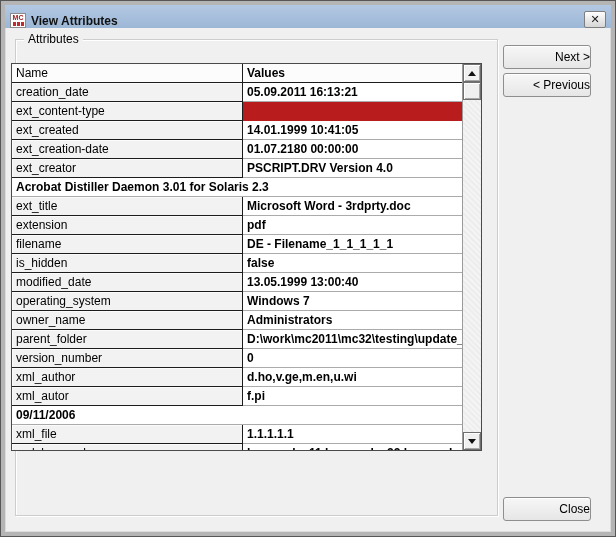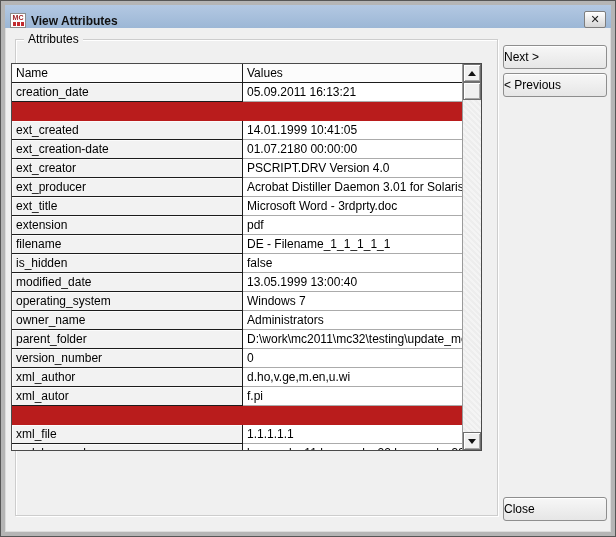--- a/index.html
+++ b/index.html
@@ -56,21 +56,21 @@
   .grid-row { display:flex; height:19px; }
   .cell-name {
     width:231px; flex:0 0 231px; background:#f2f2f2;
     border-right:1px solid #1c1c1c; border-bottom:1px solid #1c1c1c;
     box-shadow: inset 1px 1px 0 #fbfbfb;
     padding:0 4px; line-height:18px; white-space:nowrap; overflow:hidden;
   }
   .cell-value {
     flex:1 1 auto; background:#fff;
     border-bottom:1px solid #ababab;
-    padding:0 4px; line-height:18px; white-space:nowrap; overflow:hidden;
+    padding:0 4px; line-height:18px; white-space:nowrap; overflow:hidden;font-weight:bold;
   }
   .grid-header .cell-name,
   .grid-header .cell-value {
     background:#fcfcfc; border-bottom:1px solid #1c1c1c;
   }
   .cell-value.focused { outline:1px dotted #000; outline-offset:-2px; }
 
   
   .scrollbar {
     position:absolute; top:0; right:0; width:19px; height:100%;
@@ -82,25 +82,25 @@
     border:1px solid #6f6f6f;
     box-shadow: inset 1px 1px 0 #ffffff, inset -1px -1px 0 #a6a6a6;
     display:flex; align-items:center; justify-content:center;
   }
   .sb-track { flex:1 1 auto; background:repeating-linear-gradient(45deg,#f4f4f4 0 2px,#ededed 2px 4px); }
   .tri-up { width:0; height:0; border-left:4px solid transparent; border-right:4px solid transparent; border-bottom:5px solid #111; }
   .tri-down { width:0; height:0; border-left:4px solid transparent; border-right:4px solid transparent; border-top:5px solid #111; }
 
   
   .push-btn {
-    position:absolute; width:104px; height:24px;
+    position:absolute; width:88px; height:24px;
     border:1px solid #8e8e8e; border-radius:3px;
     background:linear-gradient(#f7f7f7,#e6e6e6);
     box-shadow: inset 0 1px 0 #ffffff;
-    font-size:12px; color:#000; text-align:left; line-height:22px; cursor:default;
+    font-size:12px; color:#000; text-align:right; line-height:22px; cursor:default;
   }
   .btn-next { left:502px; top:44px; }
   .btn-prev { left:502px; top:72px; }
   .btn-close { left:502px; top:496px; }
 </style>
 </head>
 <body>
 
 <div class="window">
 
@@ -128,35 +128,35 @@
       <div class="grid-row grid-header">
         <div class="cell-name">Name</div>
         <div class="cell-value">Values</div>
       </div>
       <div id="rows-host">
           <div class="grid-row">
     <div class="cell-name">creation_date</div>
     <div class="cell-value">05.09.2011 16:13:21</div>
   </div>
           <div class="grid-row">
+    <div class="cell-name">ext_content-type</div>
   </div>
           <div class="grid-row">
     <div class="cell-name">ext_created</div>
     <div class="cell-value">14.01.1999 10:41:05</div>
   </div>
           <div class="grid-row">
     <div class="cell-name">ext_creation-date</div>
     <div class="cell-value">01.07.2180 00:00:00</div>
   </div>
           <div class="grid-row">
     <div class="cell-name">ext_creator</div>
     <div class="cell-value">PSCRIPT.DRV Version 4.0</div>
   </div>
           <div class="grid-row">
-    <div class="cell-name">ext_producer</div>
     <div class="cell-value">Acrobat Distiller Daemon 3.01 for Solaris 2.3</div>
   </div>
           <div class="grid-row">
     <div class="cell-name">ext_title</div>
     <div class="cell-value">Microsoft Word - 3rdprty.doc</div>
   </div>
           <div class="grid-row">
     <div class="cell-name">extension</div>
     <div class="cell-value">pdf</div>
   </div>
@@ -190,20 +190,21 @@
   </div>
           <div class="grid-row">
     <div class="cell-name">xml_author</div>
     <div class="cell-value">d.ho,v.ge,m.en,u.wi</div>
   </div>
           <div class="grid-row">
     <div class="cell-name">xml_autor</div>
     <div class="cell-value">f.pi</div>
   </div>
           <div class="grid-row">
+    <div class="cell-value">09/11/2006</div>
   </div>
           <div class="grid-row">
     <div class="cell-name">xml_file</div>
     <div class="cell-value">1.1.1.1.1</div>
   </div>
           <div class="grid-row">
     <div class="cell-name">xml_keywords</div>
     <div class="cell-value">keywords_11.keywords_22.keywords_33.ke</div>
   </div>
         </div>

